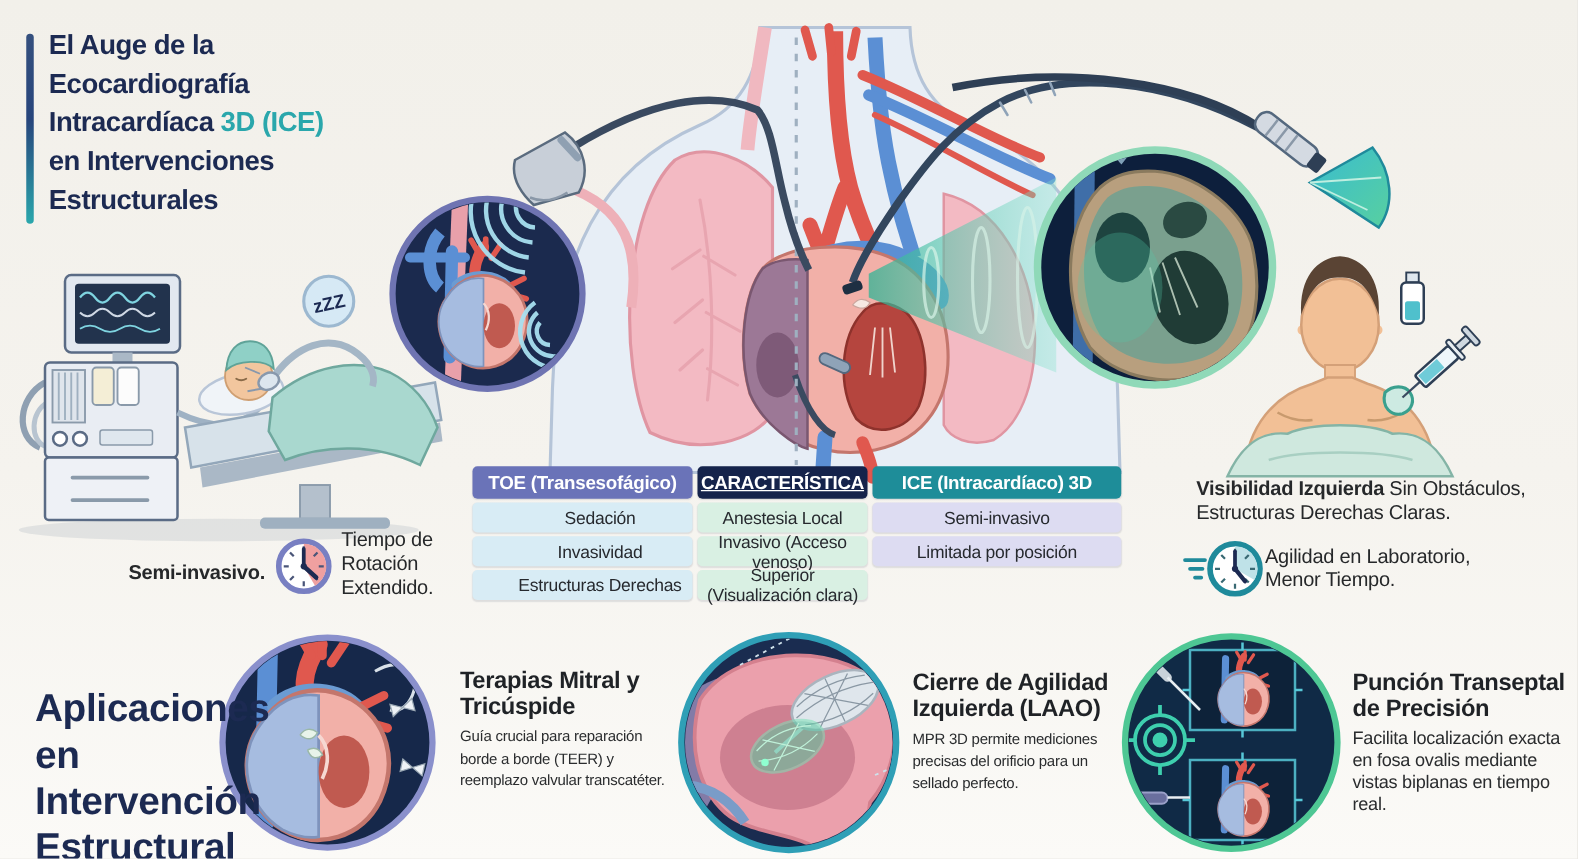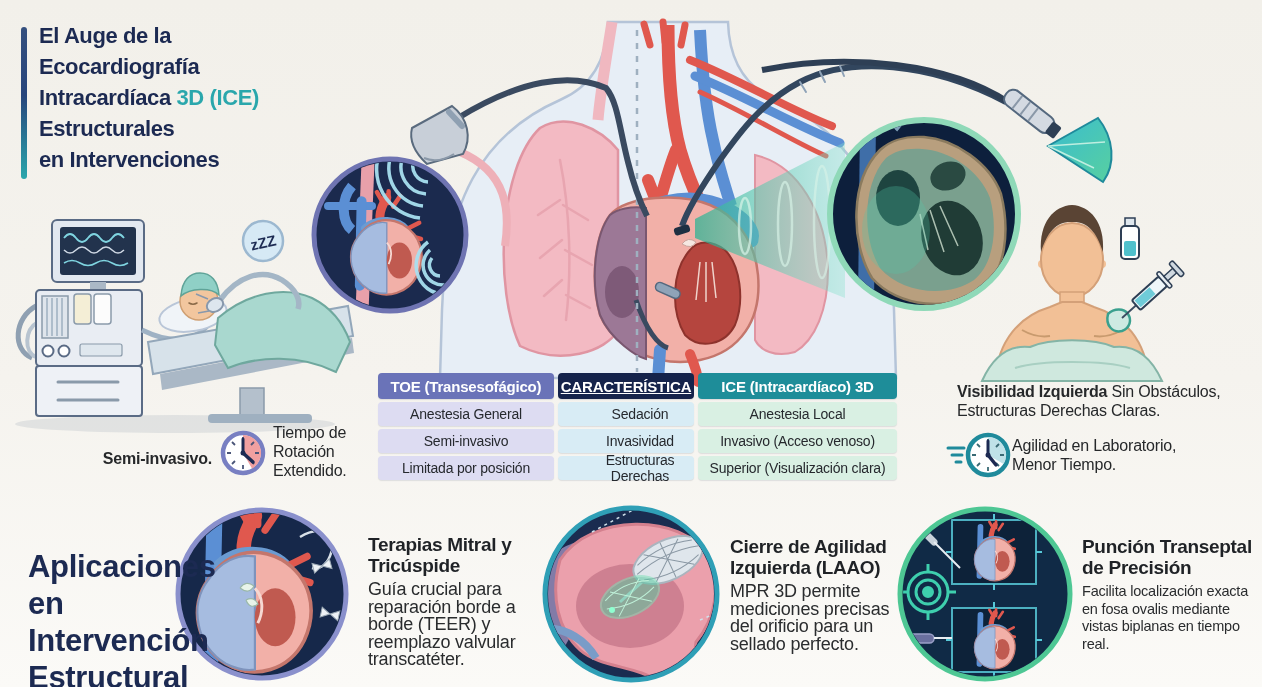--- a/index.html
+++ b/index.html
@@ -40,21 +40,21 @@
   .h-char{background:#15234b;text-decoration:underline;}
   .h-ice{background:#1e8d99;}
   .c-toe{background:#dddcf2;}
   .c-char{background:#d8ecf5;padding-left:28px;}
   .c-ice{background:#d9f0e3;}
 
   
   .apps-heading{left:28px;top:548px;width:190px;font-size:31px;line-height:37px;
     font-weight:bold;color:#1c2a52;letter-spacing:-0.3px;}
   .app-item .ttl{font-size:19px;line-height:21px;font-weight:bold;color:#1f2226;letter-spacing:-0.3px;}
-  .app-item .dsc{margin-top:5px;font-size:18px;line-height:17.5px;color:#2a2c2e;letter-spacing:-0.2px;}
+  .app-item .dsc{margin-top:5px;font-size:12px;line-height:17.5px;color:#2a2c2e;letter-spacing:-0.2px;}
   .app1{left:368px;top:534px;width:172px;}
   .app1 .ttl{width:152px;}
   .app2{left:730px;top:536px;width:190px;}
   .app2 .dsc{width:160px;}
   .app3{left:1082px;top:536px;width:182px;}
   .app3 .dsc{font-size:14.5px;}
 
   .clock{position:absolute;z-index:2;}
 </style>
 </head>
@@ -339,22 +339,22 @@
         <path d="M 934 638 L 952 638" stroke="#e8eef2" stroke-width="2"></path>
       </g>
     </g>
   </svg>
 
   <div class="abs accent-bar"></div>
   <div class="abs main-title">
     <div>El Auge de la</div>
     <div>Ecocardiografía</div>
     <div><span>Intracardíaca </span><span class="hl">3D (ICE)</span></div>
+    <div>en Intervenciones</div>
     <div>Estructurales</div>
-    <div>en Intervenciones</div>
   </div>
 
   <div class="abs txt cap semi-label">Semi-invasivo.</div>
 
   <svg class="clock" style="left:217px;top:426px" width="52" height="52">
     <circle cx="26" cy="27" r="20" fill="#ffffff" stroke="#787fc2" stroke-width="4.5"></circle>
     <path d="M 26 27 L 26 9 A 18 18 0 0 1 35 42.6 Z" fill="#f0a0a0"></path>
     <g stroke="#4a5578" stroke-width="1.8">
       <path d="M 26 11 V 15 M 26 39 V 43 M 10 27 H 14 M 38 27 H 42 M 15 16 L 18 19 M 34 35 L 37 38 M 37 16 L 34 19 M 18 35 L 15 38"></path>
     </g>
@@ -362,21 +362,20 @@
     <path d="M 26 27 L 36 36" stroke="#1c2a52" stroke-width="3.5" stroke-linecap="round"></path>
     <circle cx="26" cy="27" r="2.5" fill="#1c2a52"></circle>
   </svg>
   <div class="abs txt cap toe-time">Tiempo de Rotación Extendido.</div>
 
   <div class="abs cmp-table">
     <div class="cmp-cell cmp-head h-toe">TOE (Transesofágico)</div>
     <div class="cmp-cell cmp-head h-char">CARACTERÍSTICA</div>
     <div class="cmp-cell cmp-head h-ice">ICE (Intracardíaco) 3D</div>
 
-    <div class="cmp-cell c-toe">Anestesia General</div>
     <div class="cmp-cell c-char">Sedación</div>
     <div class="cmp-cell c-ice">Anestesia Local</div>
 
     <div class="cmp-cell c-toe">Semi-invasivo</div>
     <div class="cmp-cell c-char">Invasividad</div>
     <div class="cmp-cell c-ice">Invasivo (Acceso venoso)</div>
 
     <div class="cmp-cell c-toe">Limitada por posición</div>
     <div class="cmp-cell c-char">Estructuras Derechas</div>
     <div class="cmp-cell c-ice">Superior (Visualización clara)</div>

